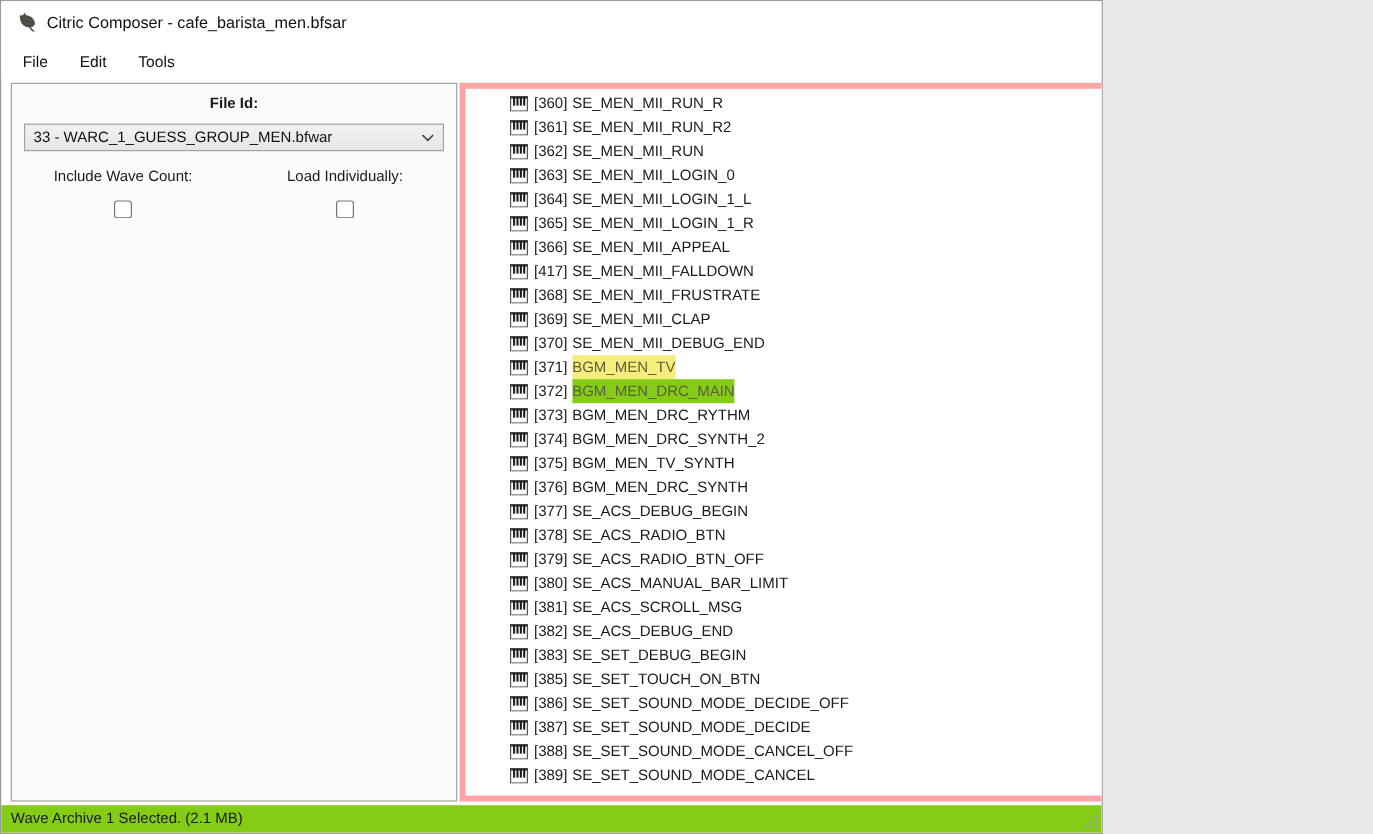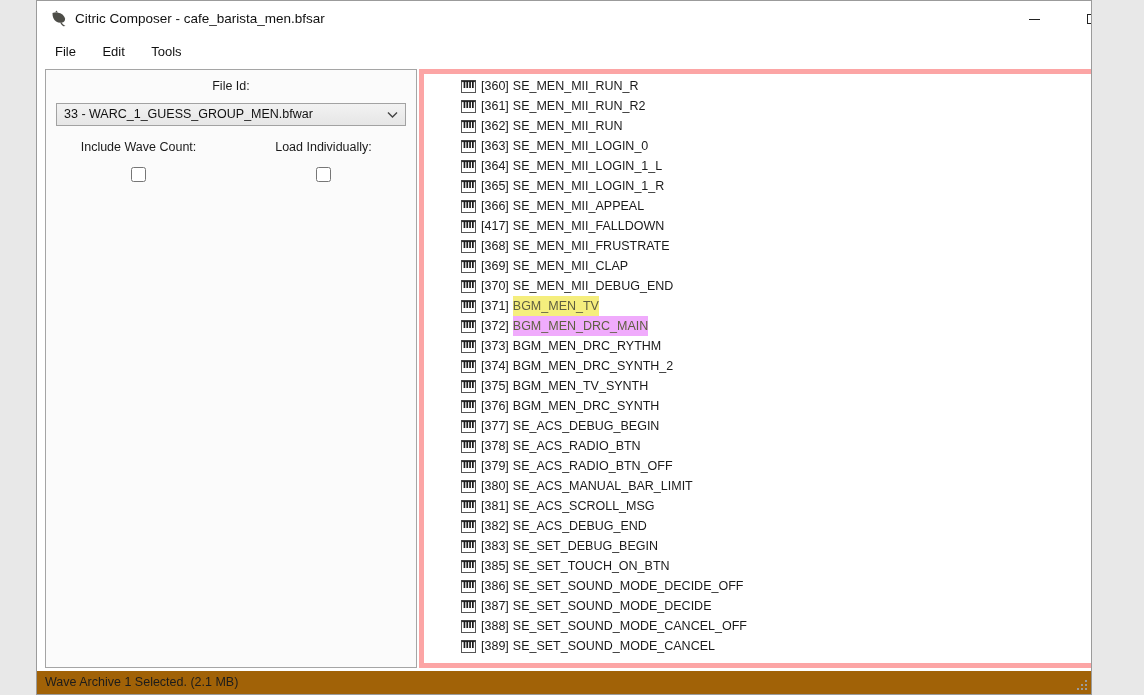--- a/index.html
+++ b/index.html
@@ -1,41 +1,41 @@
 <!DOCTYPE html>
 <html><head>
 <meta charset="utf-8">
 <style>
   * { margin:0; padding:0; box-sizing:border-box; }
   html,body { background:#e8e8e8; }
   body { font-family:"Liberation Sans", sans-serif; }
   #window {
-    position:relative; width:1056px; height:695px;
-    background:#ffffff; border:1px solid #9b9b9b; overflow:hidden;margin-left:36px;
+    position:relative; width:919px; height:695px;
+    background:#ffffff; border:1px solid #9b9b9b; overflow:hidden;
   }
   
   .titlebar { position:absolute; left:0; top:0; width:100%; height:36px; background:#ffffff; }
   .app-icon { position:absolute; left:12px; top:8px; width:20px; height:20px; }
   .title-text { position:absolute; left:38px; top:0; height:36px; line-height:36px;
     font-size:13.5px; color:#111; white-space:nowrap; }
   .winbtn { position:absolute; top:0; width:46px; height:36px; display:flex;
     align-items:center; justify-content:center; cursor:default; }
   .winbtn.minimize { left:974px; }
   .winbtn.maximize { left:1032px; }
   .winbtn.close { left:1090px; }
   .glyph-min { width:11px; height:0; border-top:1px solid #222; }
   .glyph-max { width:10px; height:10px; border:1px solid #222; background:transparent; }
   
   .menubar { position:absolute; left:0; top:36px; width:100%; height:28px; background:#ffffff; }
   .menu-item { display:inline-block; margin-top:4px; padding:3px 11px; font-size:13px; color:#111; }
   .menu-item:first-child { margin-left:7px; }
   
   .left-panel { position:absolute; left:8px; top:68px; width:372px; height:599px;
     background:#fbfbfb; border:1px solid #a5a5a5; }
-  .fileid-label { margin-top:9px; text-align:center; font-size:12.5px; color:#1a1a1a; }
+  .fileid-label { margin-top:9px; text-align:center; font-size:12.5px; color:#1a1a1a;font-weight:bold; }
   .combo { position:absolute; left:10px; right:10px; top:33px; height:23px;
     background:linear-gradient(#f2f2f2,#e6e6e6); border:1px solid #a2a2a2;
     font-size:12.5px; color:#111; line-height:21px; padding-left:7px; cursor:default; }
   .combo-arrow { position:absolute; right:7px; top:7px; }
   .opt-columns { position:absolute; left:0; top:70px; width:100%; display:flex; }
   .opt-col { width:50%; text-align:center; }
   .opt-label { font-size:12.5px; color:#1a1a1a; }
   .opt-check { margin-top:13px; width:15px; height:15px; accent-color:#fff; }
   
   .right-panel { position:absolute; left:382px; top:68px; width:748px; height:599px;
@@ -45,21 +45,21 @@
     font-size:12.5px; color:#1a1a1a; display:flex; align-items:center; }
   .row-icon { width:15px; height:13px; margin-right:5px; flex:0 0 auto; }
   .idx { margin-right:4px; }
   
   .scrollbar { position:absolute; top:0; right:0; bottom:0; width:17px; background:#f0f0f0; }
   .sb-btn { position:absolute; left:0; width:17px; height:17px; display:flex;
     align-items:center; justify-content:center; }
   .sb-up { top:0; } .sb-down { bottom:0; }
   .sb-thumb { position:absolute; left:0; top:322px; width:17px; height:88px; background:#cdcdcd; }
   
-  .statusbar { position:absolute; left:0; right:0; bottom:0; height:23px; background:#a16207; }
+  .statusbar { position:absolute; left:0; right:0; bottom:0; height:23px; background:#84cc16; }
   .status-text { position:absolute; left:8px; top:0; height:23px; line-height:23px;
     font-size:12.5px; color:#1c1c1c; }
   .grip { position:absolute; right:2px; bottom:2px; }
 </style>
 </head>
 <body>
 
 <div id="window">
 
   <div class="titlebar">
@@ -257,21 +257,21 @@
         <div class="list-row">
     <svg class="row-icon" viewBox="0 0 15 13">
       <rect x="0.5" y="0.5" width="14" height="12" fill="#ffffff" stroke="#555"></rect>
       <rect x="0.5" y="0.5" width="14" height="1.6" fill="#333"></rect>
       <rect x="2.6" y="1" width="1.7" height="7" fill="#1a1a1a"></rect>
       <rect x="5.4" y="1" width="1.7" height="7" fill="#1a1a1a"></rect>
       <rect x="8.2" y="1" width="1.7" height="7" fill="#1a1a1a"></rect>
       <rect x="11" y="1" width="1.7" height="7" fill="#1a1a1a"></rect>
     </svg>
     <span class="idx">[372]</span>
-    <span style="background: #f0abfc; color: rgb(94, 94, 64);">BGM_MEN_DRC_MAIN</span>
+    <span style="background: #84cc16; color: rgb(94, 94, 64);">BGM_MEN_DRC_MAIN</span>
   </div>
         <div class="list-row">
     <svg class="row-icon" viewBox="0 0 15 13">
       <rect x="0.5" y="0.5" width="14" height="12" fill="#ffffff" stroke="#555"></rect>
       <rect x="0.5" y="0.5" width="14" height="1.6" fill="#333"></rect>
       <rect x="2.6" y="1" width="1.7" height="7" fill="#1a1a1a"></rect>
       <rect x="5.4" y="1" width="1.7" height="7" fill="#1a1a1a"></rect>
       <rect x="8.2" y="1" width="1.7" height="7" fill="#1a1a1a"></rect>
       <rect x="11" y="1" width="1.7" height="7" fill="#1a1a1a"></rect>
     </svg>

